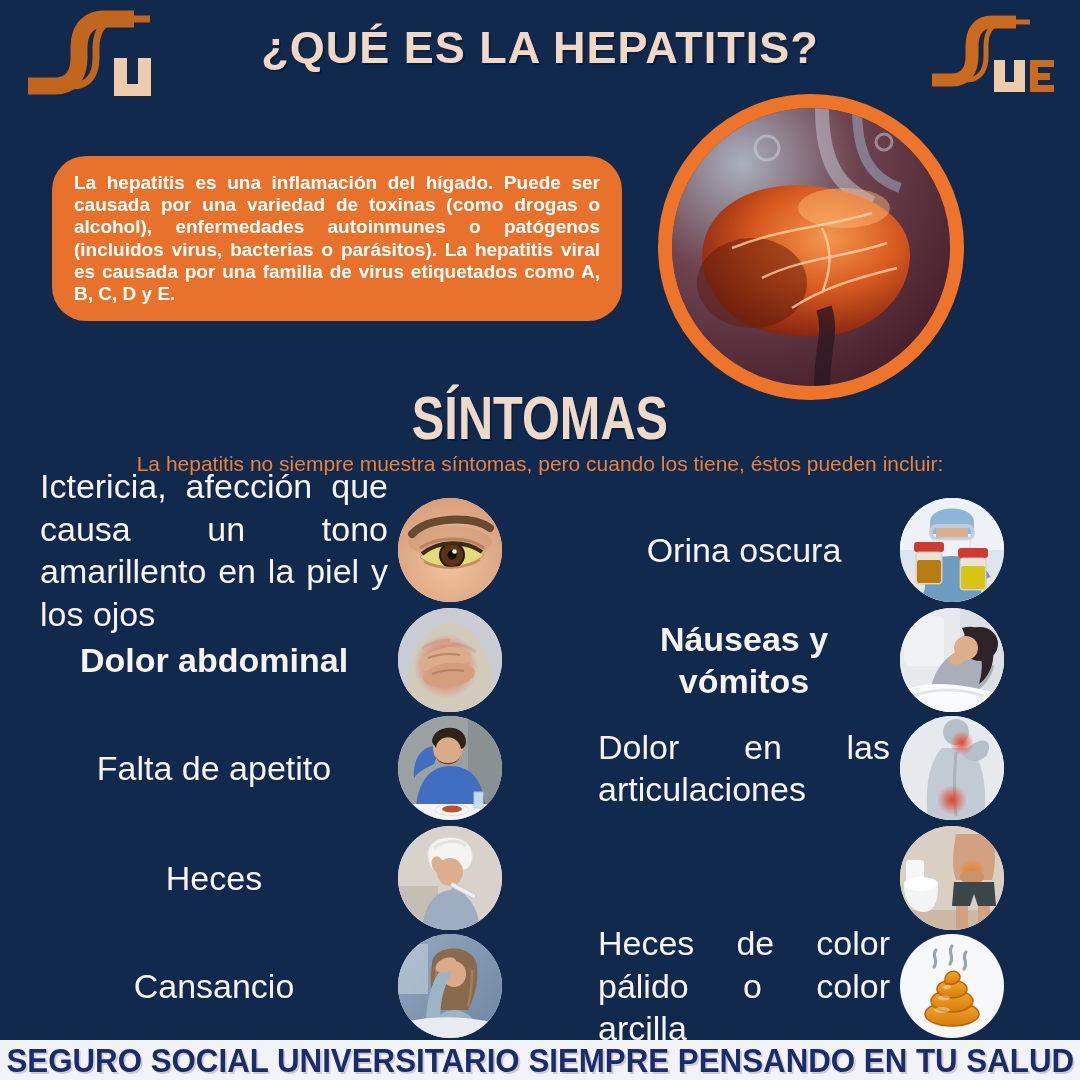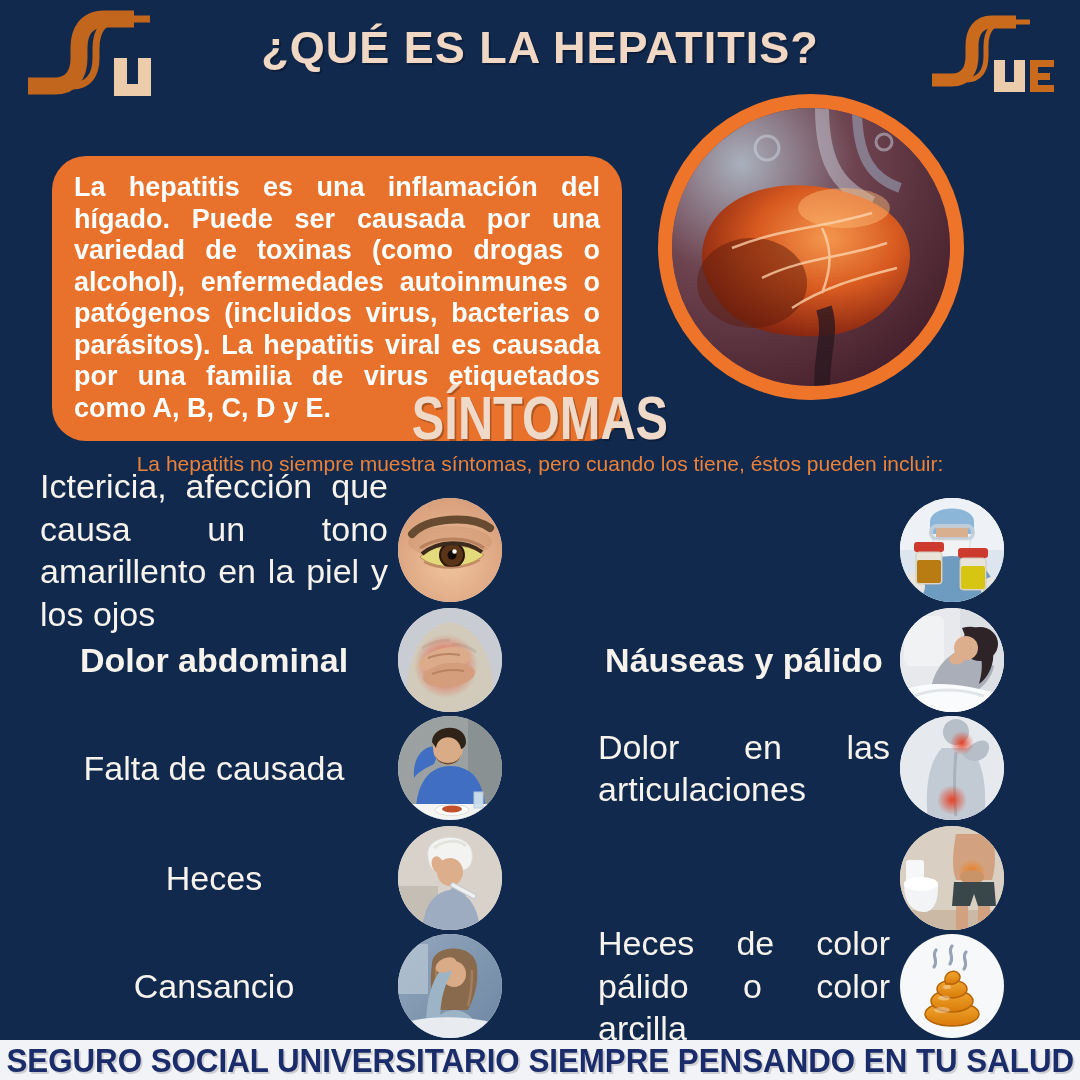--- a/index.html
+++ b/index.html
@@ -9,21 +9,21 @@
   
   .logo-left{position:absolute;left:22px;top:6px;}
   .logo-right{position:absolute;left:930px;top:12px;}
   .title{position:absolute;top:22px;left:0;width:100%;text-align:center;
          color:#f1d8c5;font-size:45px;font-weight:800;letter-spacing:1px;
          text-shadow:2px 2px 0 rgba(0,0,0,.25);}
 
   
   .intro-box{position:absolute;left:52px;top:156px;width:570px;box-sizing:border-box;
              background:#e8722c;border-radius:34px;padding:16px 22px;
-             color:#ffffff;font-weight:700;font-size:27px;line-height:1.17;
+             color:#ffffff;font-weight:700;font-size:19px;line-height:1.17;
              text-align:justify;}
   .liver-circle{position:absolute;left:658px;top:94px;width:278px;height:278px;
                 border:14px solid #ee7429;border-radius:50%;overflow:hidden;background:#6e4450;}
   .liver-circle svg{display:block;}
 
   
   .sintomas{position:absolute;top:382px;left:0;width:100%;text-align:center;
             color:#efd9c9;font-size:58px;font-weight:800;
             transform:scale(.84,1.06);transform-origin:center top;
             text-shadow:2px 2px 0 rgba(0,0,0,.25);}
@@ -131,20 +131,23 @@
       <path d="M22,50 C40,38 70,38 86,50" stroke="#b9825e" stroke-width="3" fill="none"></path>
       <path d="M22,59 C36,44 70,44 86,57 C70,72 36,72 22,59 Z" fill="#e3da7c" stroke="#b98a50" stroke-width="1"></path>
       <circle cx="54" cy="57" r="12" fill="#5a3416"></circle>
       <circle cx="54" cy="57" r="12" fill="none" stroke="#2a1506" stroke-width="2"></circle>
       <circle cx="54" cy="57" r="4.5" fill="#120a04"></circle>
       <circle cx="56.5" cy="53.5" r="2.2" fill="#ffffff"></circle>
       <path d="M24,56 C40,42 68,42 84,54" stroke="#3c2a1c" stroke-width="4" fill="none"></path>
       <path d="M26,64 C42,72 66,72 82,62" stroke="#c08a64" stroke-width="2" fill="none"></path>
     </svg>
   </div>
+  <div class="sym-text col-r center r1">
+      <div>Orina oscura</div>
+    </div>
   <div class="photo ph-r r1">
     <svg width="104" height="104" viewBox="0 0 104 104">
       <rect width="104" height="104" fill="#dde5ee"></rect>
       <rect width="104" height="52" fill="#eef2f6"></rect>
       <path d="M30,24 C30,6 74,6 74,24 L74,36 H30 Z" fill="#8cb6d8"></path>
       <rect x="36" y="28" width="32" height="24" fill="#d8b090"></rect>
       <rect x="31" y="28" width="42" height="13" rx="6" fill="none" stroke="#c2cedb" stroke-width="4" opacity=".9"></rect>
       <path d="M33,42 L71,42 L66,64 L38,64 Z" fill="#f0f2f4" stroke="#d8dde2"></path>
       <path d="M8,104 C8,70 30,58 52,58 C74,58 96,70 96,104 Z" fill="#6d9cc0"></path>
       <ellipse cx="14" cy="88" rx="11" ry="13" fill="#e8e4e0"></ellipse>
@@ -172,39 +175,39 @@
       <rect width="104" height="104" fill="#c9cdd3"></rect>
       <path d="M10,104 C4,60 20,18 52,14 C84,18 100,60 94,104 Z" fill="#d2caba"></path>
       <path d="M24,40 C34,34 44,32 52,32 M78,44 C70,38 62,36 54,36" stroke="#bdb4a2" stroke-width="3" fill="none" opacity=".7"></path>
       <circle cx="48" cy="58" r="32" fill="url(#abd-red)"></circle>
       <ellipse cx="47" cy="52" rx="26" ry="12" fill="#dcab8a" transform="rotate(-12 47 52)"></ellipse>
       <ellipse cx="51" cy="67" rx="26" ry="12" fill="#d49e7c" transform="rotate(-7 51 67)"></ellipse>
       <path d="M30,50 C40,46 52,45 62,47 M34,66 C44,62 56,61 66,63" stroke="#b07c5a" stroke-width="2" fill="none" opacity=".8"></path>
     </svg>
   </div>
   <div class="sym-text col-r center r2">
-      <div>Náuseas y pálido</div>
+      <div>Náuseas y vómitos</div>
     </div>
   <div class="photo ph-r r2">
     <svg width="104" height="104" viewBox="0 0 104 104">
       <rect width="104" height="104" fill="#e7e9ec"></rect>
       <rect x="60" width="44" height="104" fill="#dcdfe4"></rect>
       <rect x="4" y="8" width="40" height="50" rx="6" fill="#f1f2f4"></rect>
       <path d="M30,92 C30,62 48,44 68,40 L94,58 C90,78 70,90 48,94 Z" fill="#a9aeb8"></path>
       <ellipse cx="80" cy="36" rx="18" ry="17" fill="#2e2428"></ellipse>
       <path d="M62,20 C82,14 96,30 93,52 C91,64 85,72 79,76 C85,56 82,36 66,30 Z" fill="#2e2428"></path>
       <circle cx="66" cy="40" r="12" fill="#dcae8c"></circle>
       <ellipse cx="58" cy="50" rx="9" ry="6" fill="#dcae8c" transform="rotate(-20 58 50)"></ellipse>
       <path d="M0,104 L0,84 C24,72 62,74 104,88 L104,104 Z" fill="#fafbfc"></path>
       <path d="M14,88 C34,80 60,80 84,88" stroke="#e2e5e8" stroke-width="3" fill="none"></path>
     </svg>
   </div>
 
   <div class="sym-text col-l center r3">
-      <div>Falta de causada</div>
+      <div>Falta de apetito</div>
     </div>
   <div class="photo ph-l r3">
     <svg width="104" height="104" viewBox="0 0 104 104">
       <rect width="104" height="104" fill="#9ba1a1"></rect>
       <rect x="70" width="34" height="104" fill="#8a9193"></rect>
       <path d="M16,62 C14,40 28,26 42,32 L36,48 C28,52 20,56 16,62 Z" fill="#3f6ec2"></path>
       <path d="M18,104 C16,70 30,50 52,50 C76,50 88,68 88,104 Z" fill="#3f6ec2"></path>
       <ellipse cx="50" cy="32" rx="15" ry="17" fill="#d9ab87"></ellipse>
       <path d="M34,26 C34,8 68,6 68,26 C68,30 65,33 63,33 C61,18 40,17 38,32 Z" fill="#2f2318"></path>
       <path d="M37,38 C39,52 61,52 63,38 C61,50 39,50 37,38 Z" fill="#4a3624" opacity=".85"></path>

